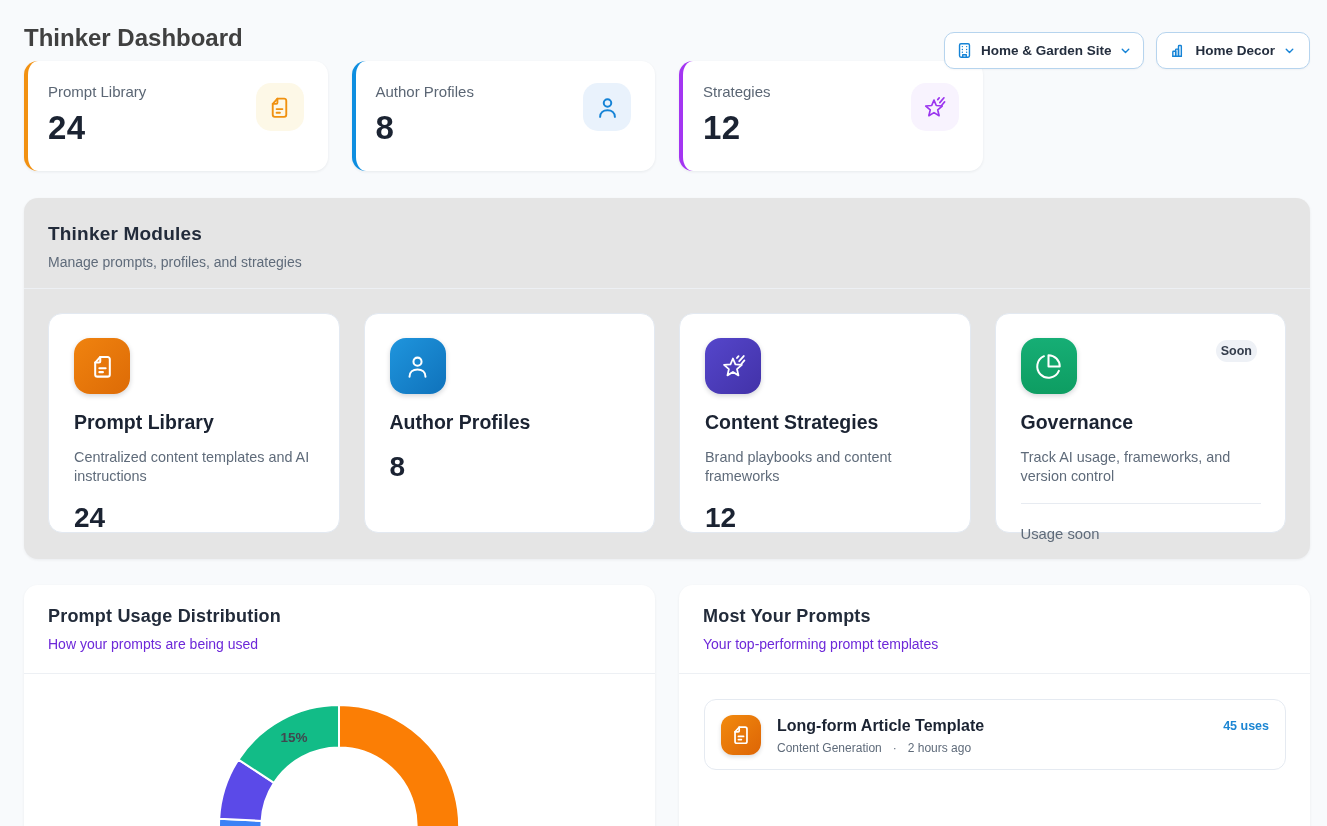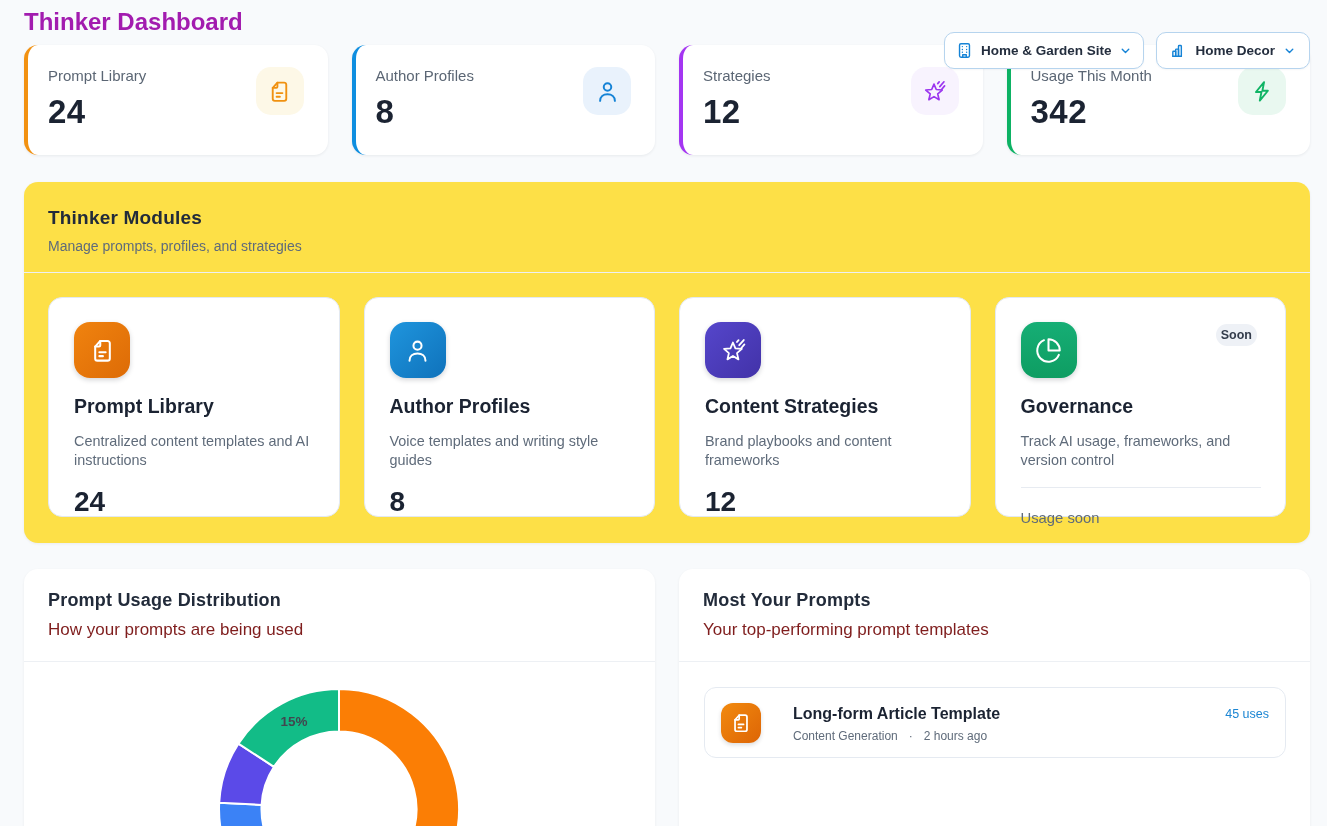--- a/index.html
+++ b/index.html
@@ -1,61 +1,61 @@
 <!DOCTYPE html>
 <html><head>
 <meta charset="utf-8">
 <style>
 *{margin:0;padding:0;box-sizing:border-box}
 html,body{width:1327px;height:826px;overflow:hidden}
 body{background:#f8fafc;font-family:"Liberation Sans",sans-serif;position:relative}
 .wrap{position:absolute;left:24px;top:0;width:1286px}
 
-h1{font-size:24px;font-weight:700;color:#a21caf;letter-spacing:0px;padding-top:8px;line-height:28px}
+h1{font-size:24px;font-weight:700;color:#404040;letter-spacing:0px;padding-top:24px;line-height:28px}
 .crumb{margin-top:4px;font-size:14px;font-weight:700;color:#3c4657}
 .crumb a{color:#1c86d3;text-decoration:none;font-weight:700}
 .crumb .dot{color:#8a94a3;margin:0 10px;font-weight:700}
 .topbtns{position:absolute;top:32px;right:0;display:flex;gap:12px}
 .tbtn{height:37px;background:#fff;border:1.5px solid #b6d4ee;border-radius:10px;display:flex;align-items:center;padding:0 11px;gap:8px;font-size:13.5px;font-weight:700;color:#242e3e;box-shadow:0 1px 2px rgba(16,24,40,.04)}
 .tbtn svg{flex:0 0 auto}
 
 .stats{margin-top:9px;display:grid;grid-template-columns:repeat(4,1fr);gap:24px}
 .stat{background:#fff;border-radius:14px;border-left:4.5px solid;box-shadow:0 1px 3px rgba(16,24,40,.07);height:110px;padding:22px 24px 0 20px;display:flex;justify-content:space-between}
 .stat .lb{font-size:15px;color:#5b6674}
 .stat .nm{font-size:33px;font-weight:700;color:#1b2332;margin-top:9px;letter-spacing:.5px}
 .ibox{width:48px;height:48px;border-radius:15px;display:flex;align-items:center;justify-content:center}
 
-.panel{margin-top:27px;background:#fde047;border-radius:14px;box-shadow:0 1px 3px rgba(16,24,40,.06)}
+.panel{margin-top:27px;background:#e5e5e5;border-radius:14px;box-shadow:0 1px 3px rgba(16,24,40,.06)}
 .phead{padding:25px 24px 18px}
 .phead h2{font-size:19px;font-weight:700;color:#222b3a;letter-spacing:.2px}
 .phead p{font-size:14px;color:#5f6b7a;margin-top:9px}
 .pdiv{border-top:1px solid #edf0f4}
 .mods{display:grid;grid-template-columns:repeat(4,1fr);gap:24px;padding:24px 24px 26px}
 .mod{position:relative;border:1px solid #e3e9f1;border-radius:14px;background:#fff;height:220px;padding:24px 24px 0 25px}
 .bigic{width:56px;height:56px;border-radius:16px;display:flex;align-items:center;justify-content:center;box-shadow:0 2px 5px rgba(16,24,40,.18)}
 .mod h3{font-size:19.5px;font-weight:700;color:#1b2332;margin-top:17px}
 .mod .ds{font-size:14.4px;color:#5f6b7a;line-height:18.5px;margin-top:14px}
 .mod .cnt{font-size:28px;font-weight:700;color:#1b2332;margin-top:17px}
 .soon{position:absolute;top:26px;right:28px;background:#eef1f6;color:#333c4b;font-size:12.5px;font-weight:700;border-radius:999px;padding:4px 5px}
 .gline{border-top:1px solid #e7ebf1;margin-top:18px}
 .csoon{font-size:14.8px;color:#5f6b7a;margin-top:22px}
 
 .bottom{margin-top:26px;display:grid;grid-template-columns:repeat(2,1fr);gap:24px}
 .bcard{background:#fff;border-radius:14px;box-shadow:0 1px 3px rgba(16,24,40,.06);height:420px;position:relative;overflow:hidden}
 .bhead{padding:21px 24px 21px}
 .bhead h2{font-size:18px;font-weight:700;color:#222b3a;letter-spacing:.2px}
-.bhead p{font-size:17px;color:#7f1d1d;margin-top:9px}
+.bhead p{font-size:14px;color:#6d28d9;margin-top:9px}
 .donut{position:absolute;left:180px;top:105px}
 
 .pitem{margin:25px 24px 0 25px;border:1px solid #e5eaf1;border-radius:12px;background:#fff;padding:14px 16px;display:flex;align-items:center}
 .pic{width:40px;height:40px;border-radius:12px;background:linear-gradient(135deg,#f28a0e,#dd6506);display:flex;align-items:center;justify-content:center;box-shadow:0 2px 4px rgba(16,24,40,.15)}
-.pmeta{margin-left:32px}
+.pmeta{margin-left:16px}
 .pmeta .t{font-size:16px;font-weight:700;color:#1b2332;margin-top:3px}
 .pmeta .s{font-size:12px;color:#5f6b7a;margin-top:6px}
-.uses{margin-left:auto;font-size:12.5px;font-weight:400;color:#1c86d3;align-self:flex-start;margin-top:5px}
+.uses{margin-left:auto;font-size:12.5px;font-weight:700;color:#1c86d3;align-self:flex-start;margin-top:5px}
 </style>
 </head>
 <body>
 <div class="wrap">
   <h1>Thinker Dashboard</h1>
 
   <div class="topbtns">
     <div class="tbtn">
       <svg width="17" height="17" viewBox="0 0 24 24" fill="none" stroke="#1583d6" stroke-width="2" stroke-linecap="round" stroke-linejoin="round">
           <rect x="5" y="2.5" width="14" height="19" rx="2"></rect>
@@ -114,31 +114,20 @@
         </div>
       <div class="ibox" style="background:#f8f3fe">
         <svg width="25" height="25" viewBox="0 0 24 24" fill="none" stroke="#9b35ef" stroke-width="1.6" stroke-linecap="round" stroke-linejoin="round">
             <path d="M11.5 4.9 L13.7 10.1 L19.4 10.6 L15.1 14.3 L16.4 19.9 L11.5 16.9 L6.6 19.9 L7.9 14.3 L3.6 10.6 L9.3 10.1 Z"></path>
             <path d="M15.1 4.4l1.4-1.6"></path>
             <path d="M17.1 7.3l4-4.6"></path>
             <path d="M18.8 10l2.9-3.4"></path>
           </svg>
       </div>
     </div>
-    <div class="stat" style="border-color:#0db264">
-      <div>
-          <div class="lb">Usage This Month</div>
-          <div class="nm">342</div>
-        </div>
-      <div class="ibox" style="background:#e9f8f0">
-        <svg width="25" height="25" viewBox="0 0 24 24" fill="none" stroke="#10b465" stroke-width="1.8" stroke-linecap="round" stroke-linejoin="round">
-            <path d="M13.5 3 5.7 12.5h5.3L9.4 20.8l7.8-9.5h-5.3z"></path>
-          </svg>
-      </div>
-    </div>
   </div>
 
   <div class="panel">
     <div class="phead">
       <h2>Thinker Modules</h2>
       <p>Manage prompts, profiles, and strategies</p>
     </div>
     <div class="pdiv"></div>
     <div class="mods">
       <div class="mod">
@@ -154,21 +143,20 @@
         <div class="cnt">24</div>
       </div>
       <div class="mod">
         <div class="bigic" style="background:linear-gradient(135deg,#1f95dd,#0f72bb)">
           <svg width="27" height="27" viewBox="0 0 24 24" fill="none" stroke="#fff" stroke-width="1.8" stroke-linecap="round" stroke-linejoin="round">
               <circle cx="12" cy="7.7" r="3.6"></circle>
               <path d="M4.9 21c0-4 3.1-6.4 7.1-6.4s7.1 2.4 7.1 6.4"></path>
             </svg>
         </div>
         <h3>Author Profiles</h3>
-        <div class="ds">Voice templates and writing style guides</div>
         <div class="cnt">8</div>
       </div>
       <div class="mod">
         <div class="bigic" style="background:linear-gradient(135deg,#5546cb,#4232a8)">
           <svg width="27" height="27" viewBox="0 0 24 24" fill="none" stroke="#fff" stroke-width="1.6" stroke-linecap="round" stroke-linejoin="round">
               <path d="M11.5 4.9 L13.7 10.1 L19.4 10.6 L15.1 14.3 L16.4 19.9 L11.5 16.9 L6.6 19.9 L7.9 14.3 L3.6 10.6 L9.3 10.1 Z"></path>
               <path d="M15.1 4.4l1.4-1.6"></path>
               <path d="M17.1 7.3l4-4.6"></path>
               <path d="M18.8 10l2.9-3.4"></path>
             </svg>

